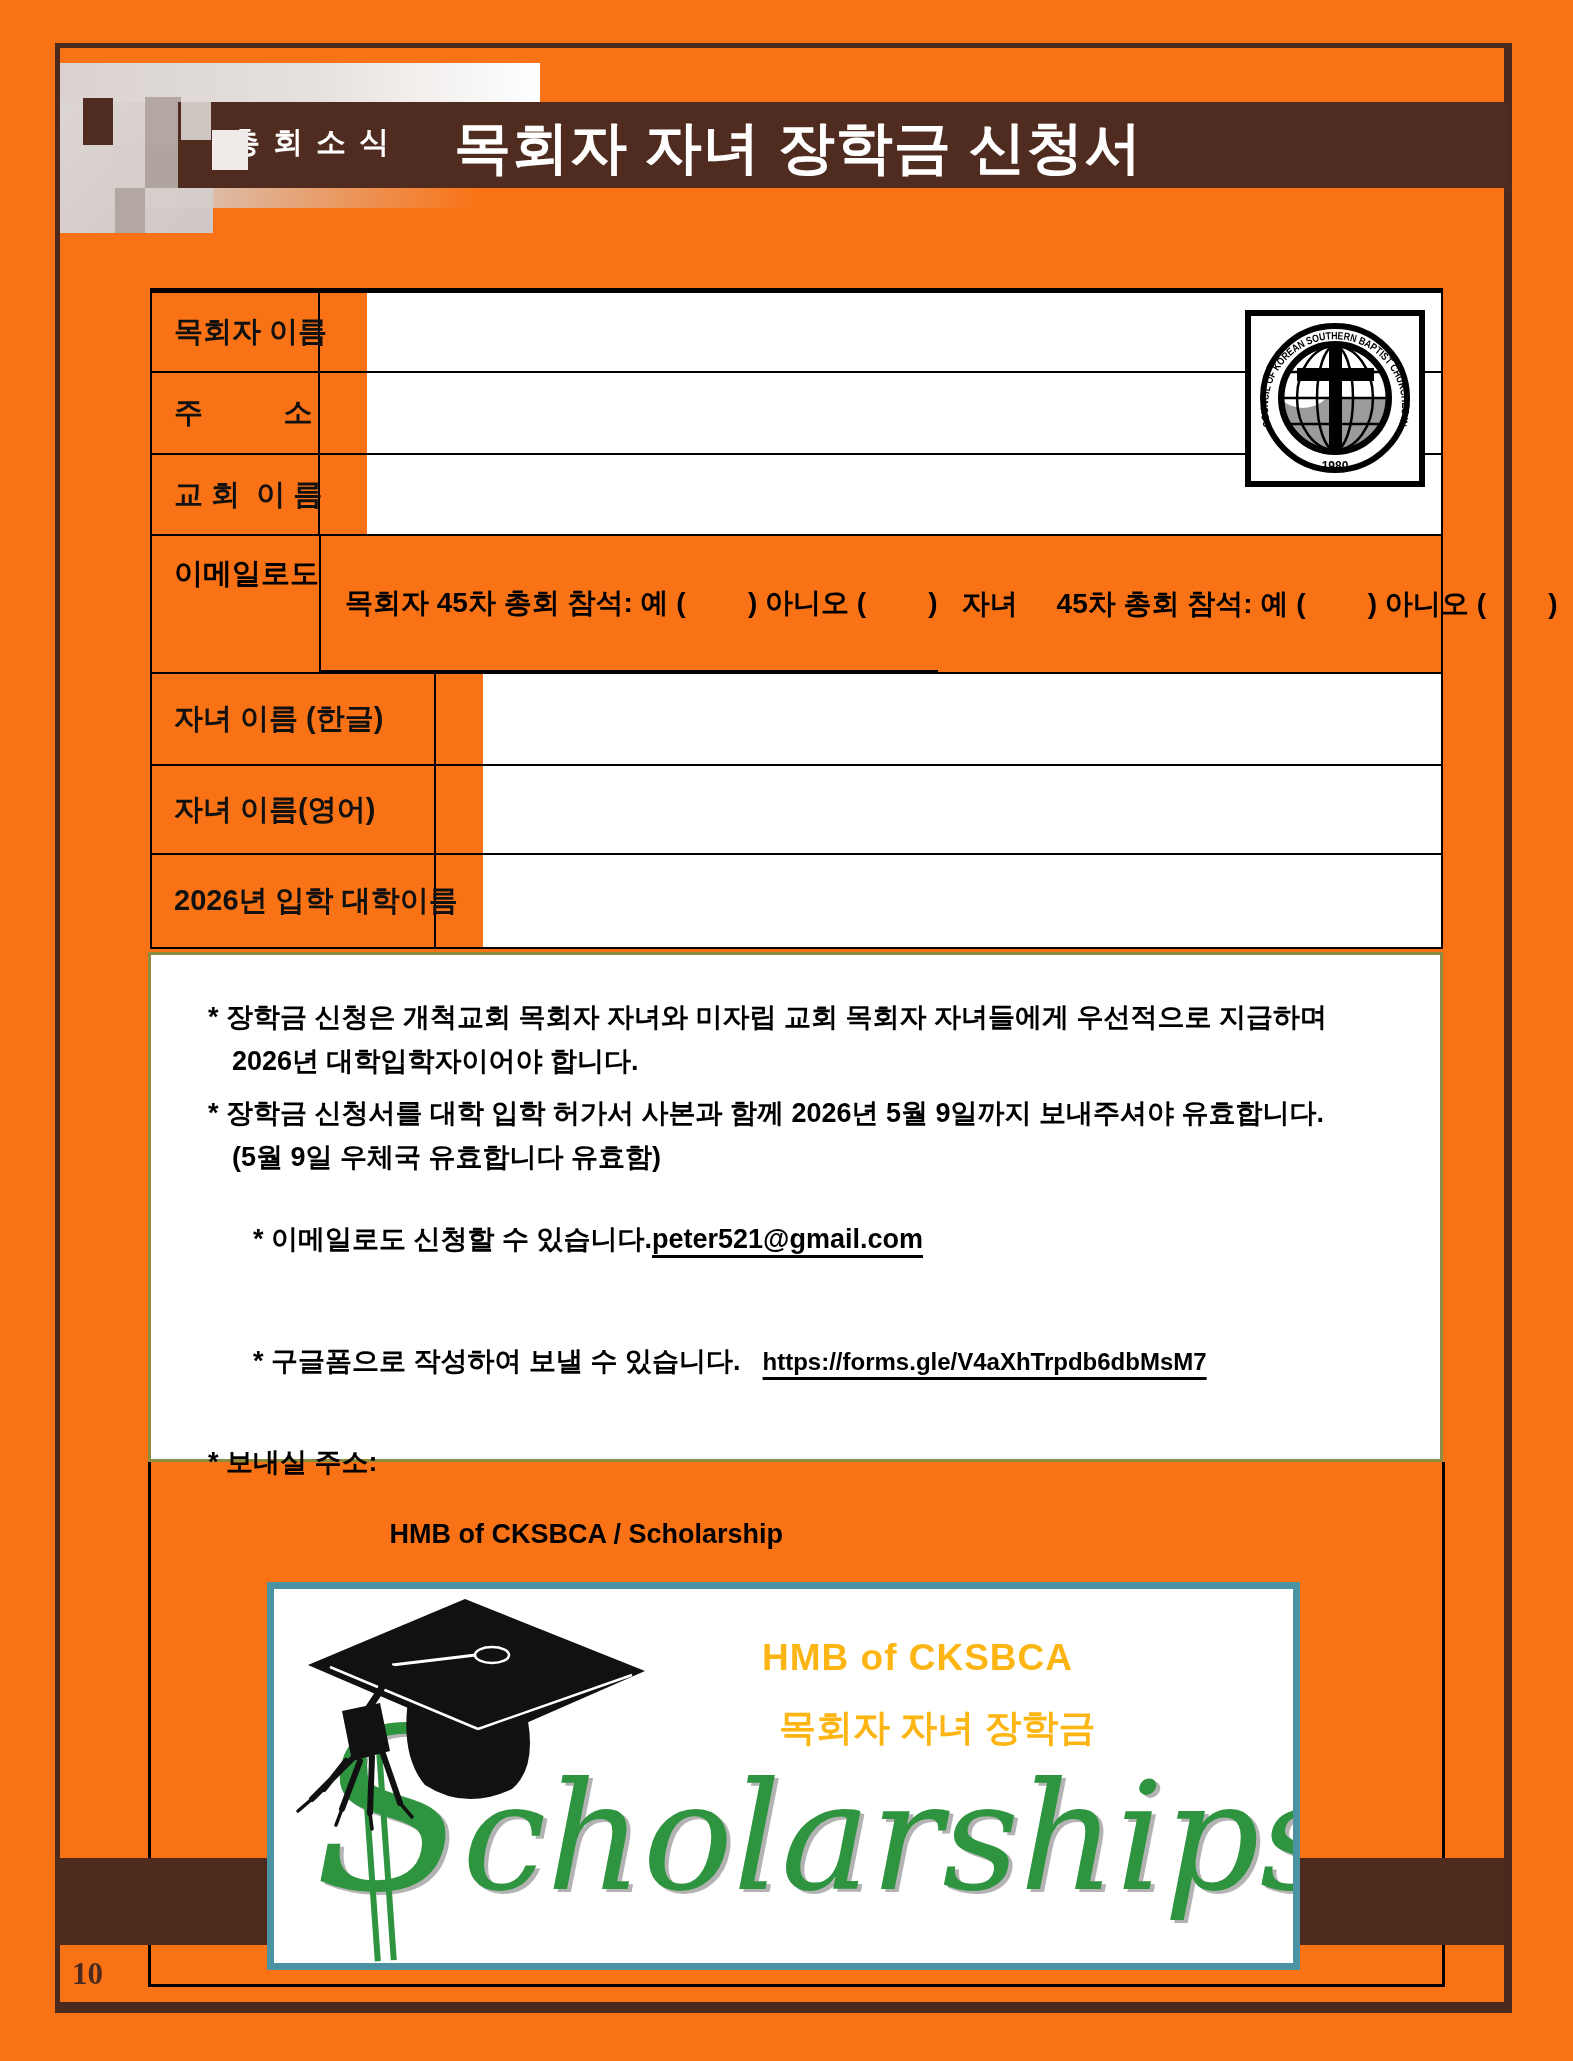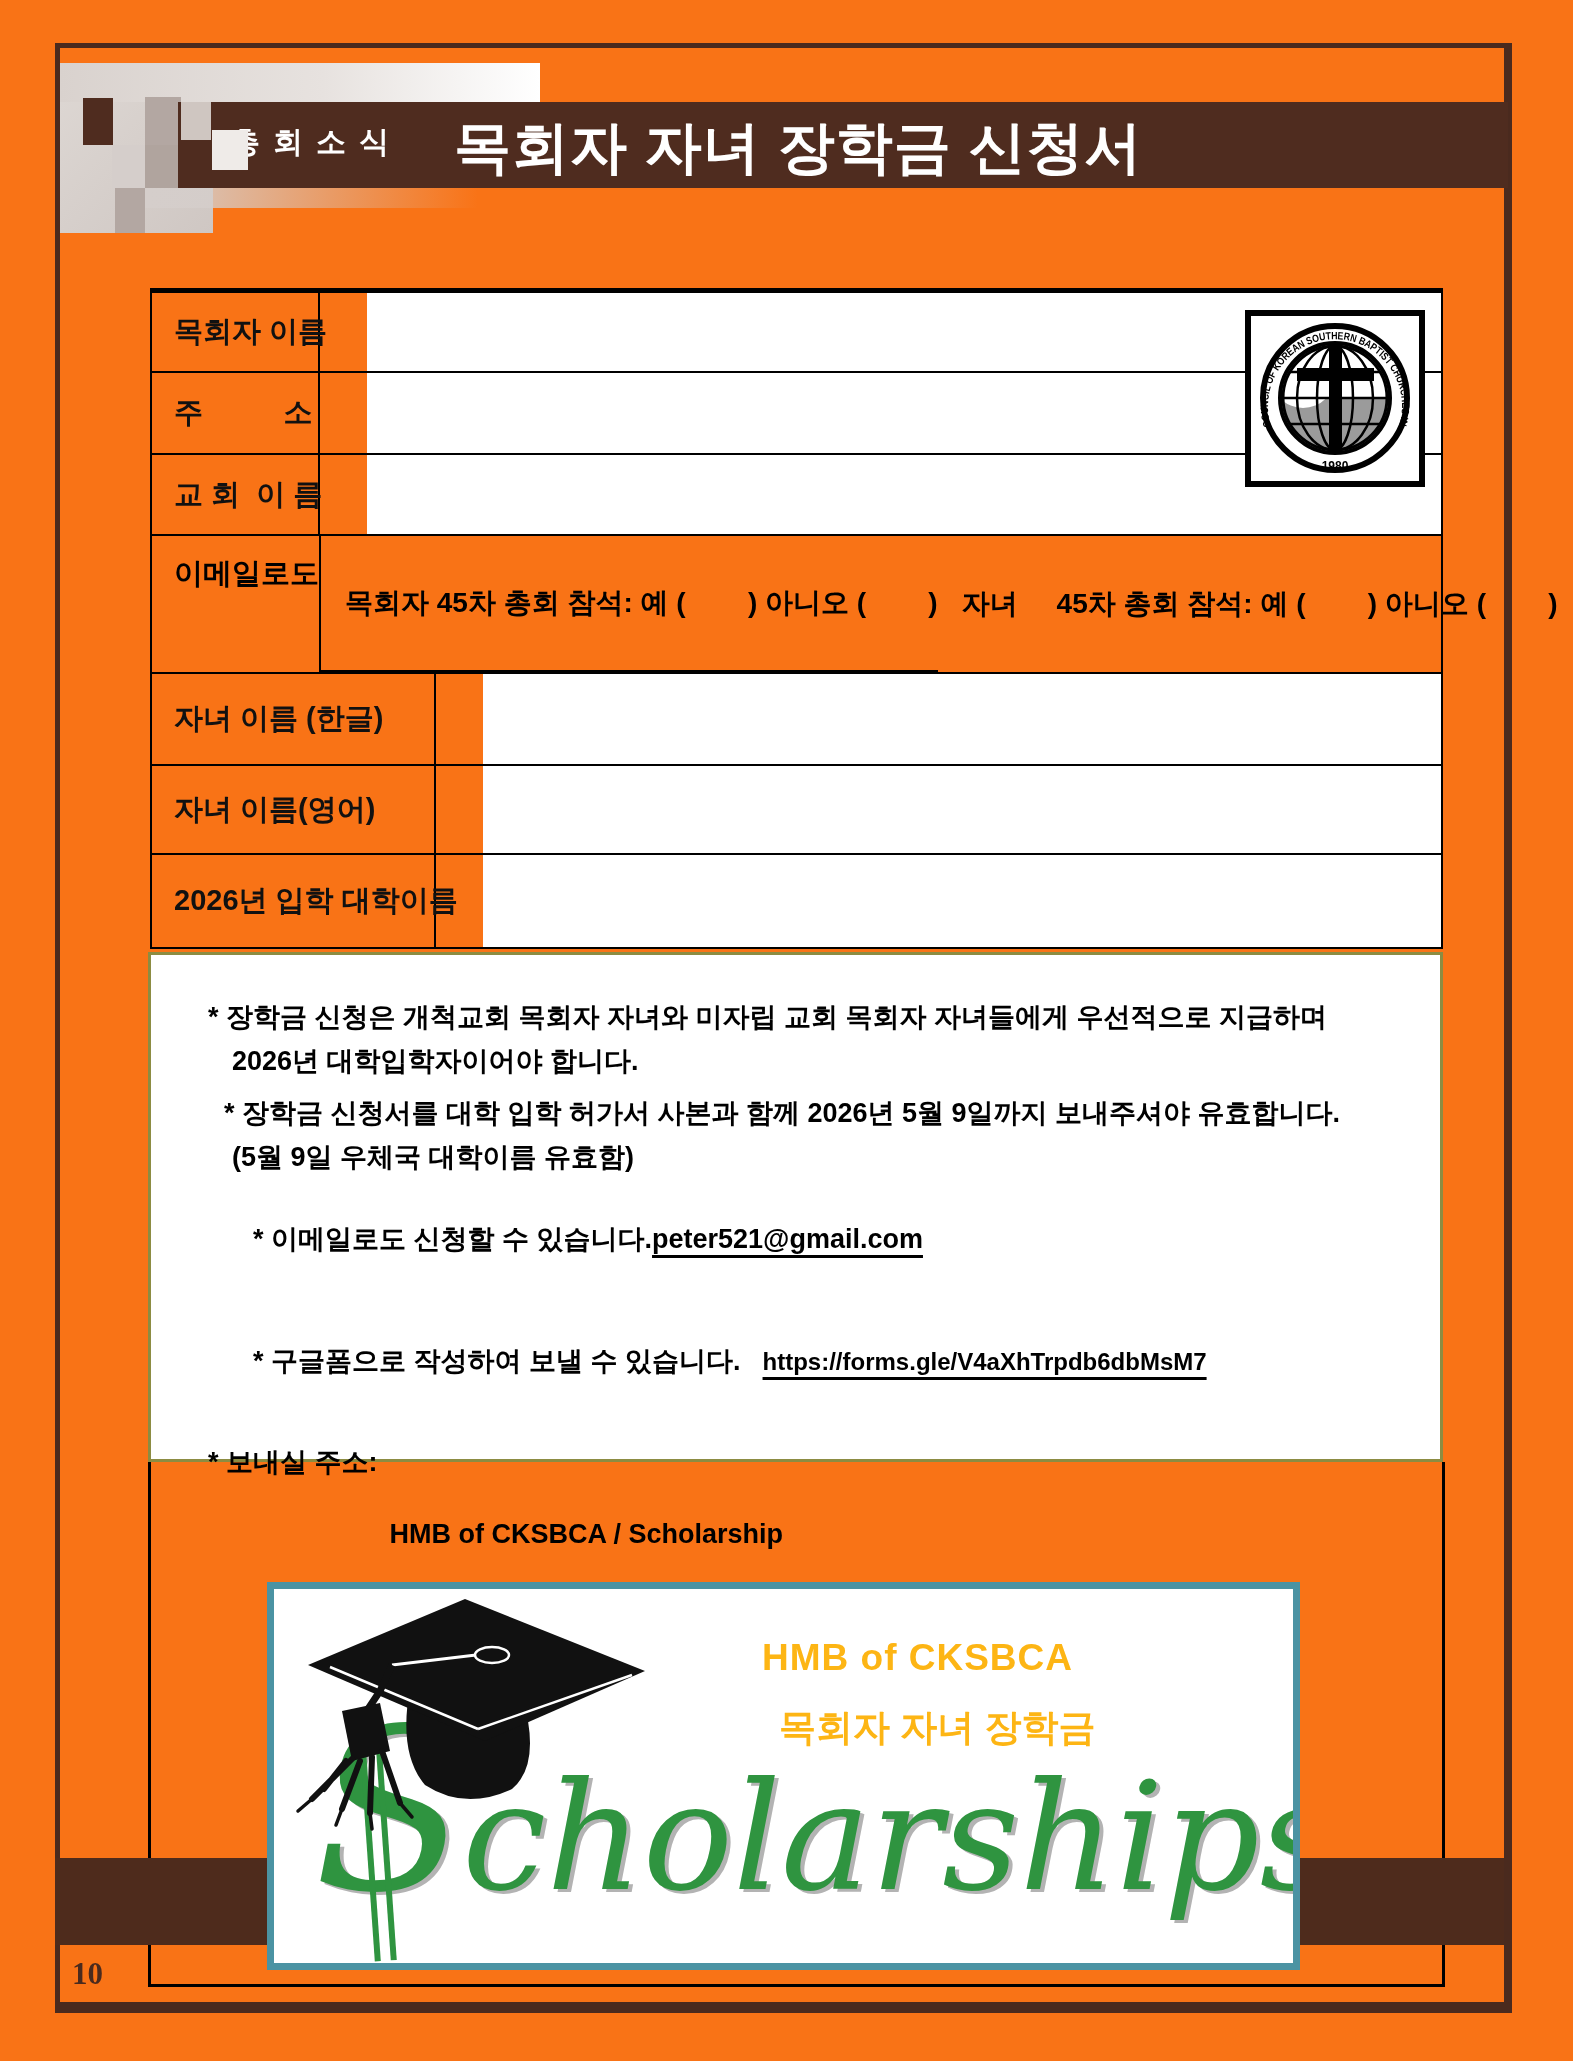--- a/index.html
+++ b/index.html
@@ -58,21 +58,21 @@
   .att-cell:first-child { border-bottom:2px solid #000; }
 
   
   .seal { left:1245px; top:310px; width:180px; height:177px; }
 
   
   .olive-box { left:148px; top:952px; width:1295px; height:510px;
                border:3px solid #8c8c42; background:#fff; padding:44px 30px 0 57px; }
   .note-line { font-size:27px; font-weight:600; color:#000; line-height:36px; white-space:pre; }
   .ind { padding-left:24px; }
-  .mt8  { margin-top:8px; }  .mt16 { margin-top:16px;margin-left:16px; }
+  .mt8  { margin-top:8px; }  .mt16 { margin-top:16px; }
   .mt10 { margin-top:10px; } .mt14 { margin-top:14px; } .mt28 { margin-top:28px; }
   .doc-link { font-weight:600; color:#000; text-decoration:underline;
               text-decoration-thickness:3px; text-underline-offset:7px; cursor:pointer; }
   .email-link { font-size:27px; }
   .url-link { font-size:24px; margin-left:22px; }
   .mail-flex { display:flex; }
   .mail-col { margin-left:12px; }
 
   
   .lower-box { left:148px; top:1462px; width:1297px; height:525px;
@@ -183,21 +183,21 @@
         <rect x="52" y="58" width="77" height="13" fill="#000"></rect>
       </g>
       <circle cx="90" cy="88" r="52" fill="none" stroke="#000" stroke-width="3"></circle>
     </svg>
   </div>
 
   <div class="abs olive-box">
     <div class="note-line">* 장학금 신청은 개척교회 목회자 자녀와 미자립 교회 목회자 자녀들에게 우선적으로 지급하며</div>
     <div class="note-line ind mt8">2026년 대학입학자이어야 합니다.</div>
     <div class="note-line mt16">* 장학금 신청서를 대학 입학 허가서 사본과 함께 2026년 5월 9일까지 보내주셔야 유효합니다.</div>
-    <div class="note-line ind mt8">(5월 9일 우체국 대학이름 유효함)</div>
+    <div class="note-line ind mt8">(5월 9일 우체국 유효합니다 유효함)</div>
     <div class="note-line mt10">
       <span>* 이메일로도 신청할 수 있습니다.</span><span class="doc-link email-link">peter521@gmail.com</span>
     </div>
     <div class="note-line mt14">
       <span>* 구글폼으로 작성하여 보낼 수 있습니다.</span><span class="doc-link url-link">https://forms.gle/V4aXhTrpdb6dbMsM7</span>
     </div>
     <div class="note-line mt28 mail-flex">
       <span>* 보내실 주소:</span>
       <span class="mail-col">
         <div>HMB of CKSBCA / Scholarship</div>

